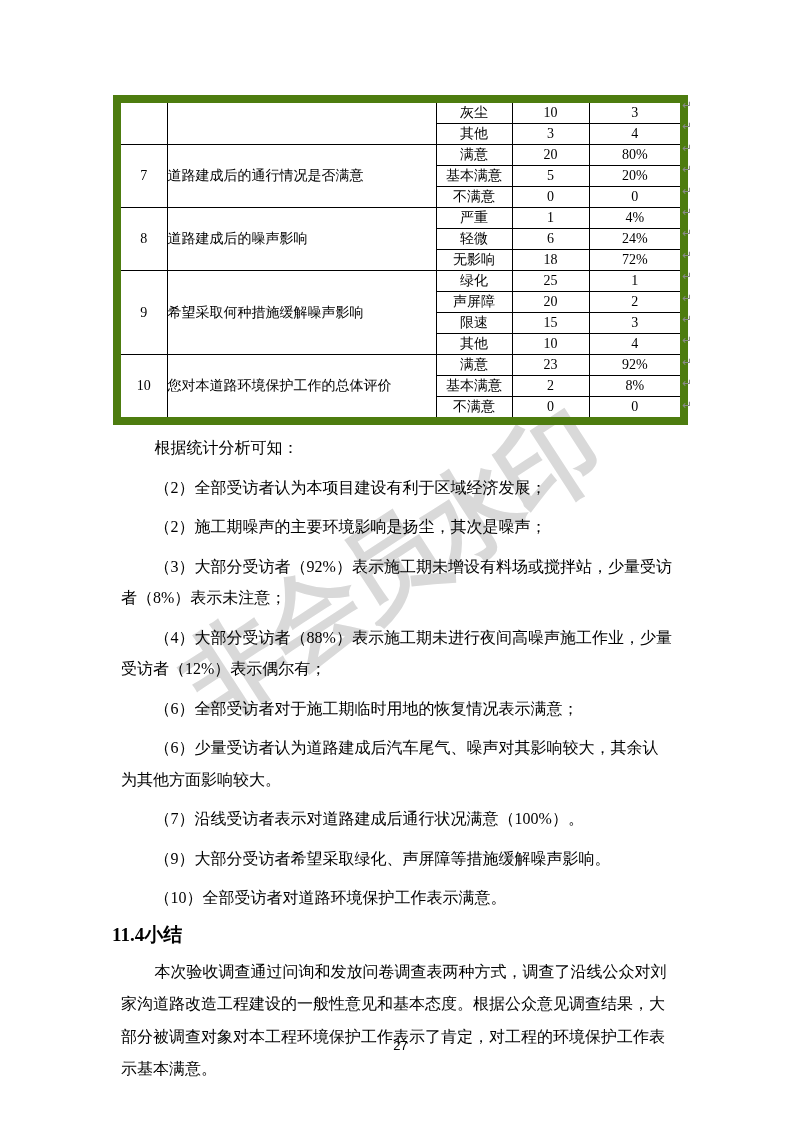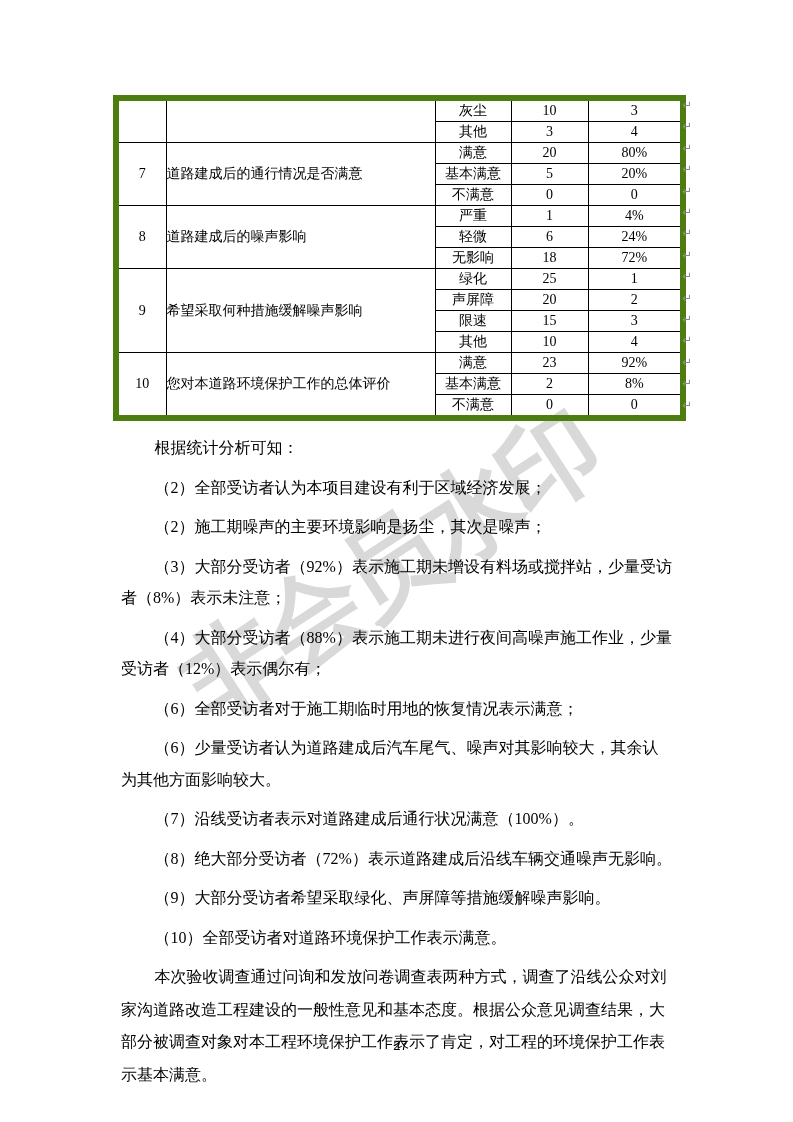--- a/index.html
+++ b/index.html
@@ -12,21 +12,21 @@
     position:absolute;left:390px;top:568px;
     transform:translate(-50%,-50%) rotate(-33deg);
     font-size:100px;font-weight:bold;letter-spacing:-6px;
     color:#d9d9d9;white-space:nowrap;z-index:0;user-select:none;
   }
 
   
   table.survey-table{
     position:absolute;left:113px;top:95px;width:567px;
     border-collapse:collapse;table-layout:fixed;
-    border:6px solid #4d7c0f;z-index:1;background:transparent;
+    border:8px solid #4d7c0f;z-index:1;background:transparent;
     font-size:14px;
     padding-left:37px;
   }
   table.survey-table td{
     border:1px solid #000;height:20px;line-height:20px;
     padding:0;overflow:hidden;white-space:nowrap;background:transparent;
   }
   tr.group-start > td{border-top:1.5px solid #000;}
   td.col-no{text-align:center;}
   td.col-q{text-align:left;padding-left:10px;}
@@ -183,22 +183,22 @@
   <div class="body-text">
     <p class="intro">根据统计分析可知：</p>
     <div id="items">
         <p class="item">（2）全部受访者认为本项目建设有利于区域经济发展；</p>
         <p class="item">（2）施工期噪声的主要环境影响是扬尘，其次是噪声；</p>
         <p class="item">（3）大部分受访者（92%）表示施工期未增设有料场或搅拌站，少量受访者（8%）表示未注意；</p>
         <p class="item">（4）大部分受访者（88%）表示施工期未进行夜间高噪声施工作业，少量受访者（12%）表示偶尔有；</p>
         <p class="item">（6）全部受访者对于施工期临时用地的恢复情况表示满意；</p>
         <p class="item">（6）少量受访者认为道路建成后汽车尾气、噪声对其影响较大，其余认为其他方面影响较大。</p>
         <p class="item">（7）沿线受访者表示对道路建成后通行状况满意（100%）。</p>
-        <p class="item">（8）绝大部分受访者（72%）表示道路建成后沿线车辆交通噪声无影响。</p>
         <p class="item">（9）大部分受访者希望采取绿化、声屏障等措施缓解噪声影响。</p>
         <p class="item">（10）全部受访者对道路环境保护工作表示满意。</p>
       </div>
+    <h2 class="heading">11.4小结</h2>
     <p class="para">本次验收调查通过问询和发放问卷调查表两种方式，调查了沿线公众对刘家沟道路改造工程建设的一般性意见和基本态度。根据公众意见调查结果，大部分被调查对象对本工程环境保护工作表示了肯定，对工程的环境保护工作表示基本满意。</p>
   </div>
 
   <div class="page-number">27</div>
 
 </div>
 
 </body></html>

